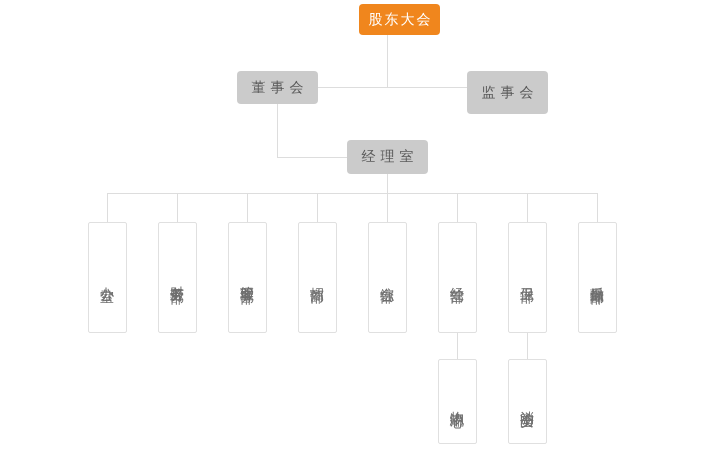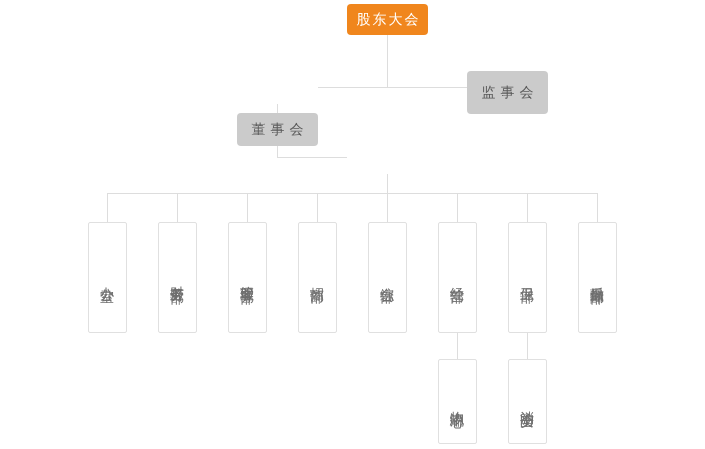--- a/index.html
+++ b/index.html
@@ -22,20 +22,21 @@
     align-items: center;
     justify-content: center;
     font-size: 14px;
   }
   .node.root {
     background: #F0861D;
     color: #FFFFFF;
     border-radius: 4px;
     letter-spacing: 2px;
     text-indent: 2px;
+    margin-left: 12px;
   }
   .node.gray {
     background: #CBCBCB;
     color: #5A5A5A;
     border-radius: 4px;
     letter-spacing: 5px;
     text-indent: 5px;
   }
   .node.dept {
     background: #FFFFFF;
@@ -76,23 +77,24 @@
   <div class="line vline" style="left:387px; top:193px; height:29px;"></div>
   <div class="line vline" style="left:457px; top:193px; height:29px;"></div>
   <div class="line vline" style="left:527px; top:193px; height:29px;"></div>
   <div class="line vline" style="left:597px; top:193px; height:29px;"></div>
 
   <div class="line vline" style="left:457px; top:333px; height:26px;"></div>
   <div class="line vline" style="left:527px; top:333px; height:26px;"></div>
 
   <div class="node root" style="left:347px; top:4px; width:81px; height:31px;">股东大会</div>
 
-  <div class="node gray" style="left:237px; top:71px; width:81px; height:33px;margin-top:42px;">董事会</div>
+  <div class="node gray" style="left:237px; top:71px; width:81px; height:33px;">董事会</div>
   <div class="node gray" style="left:467px; top:71px; width:81px; height:43px;">监事会</div>
 
+  <div class="node gray" style="left:347px; top:140px; width:81px; height:34px;">经理室</div>
 
   <div class="node dept" style="left:88px; top:222px; width:39px; height:111px;">
     <span>办公室</span>
   </div>
   <div class="node dept" style="left:158px; top:222px; width:39px; height:111px;">
     <span>财务劳工部</span>
   </div>
   <div class="node dept" style="left:228px; top:222px; width:39px; height:111px;">
     <span>管理服务部</span>
   </div>

